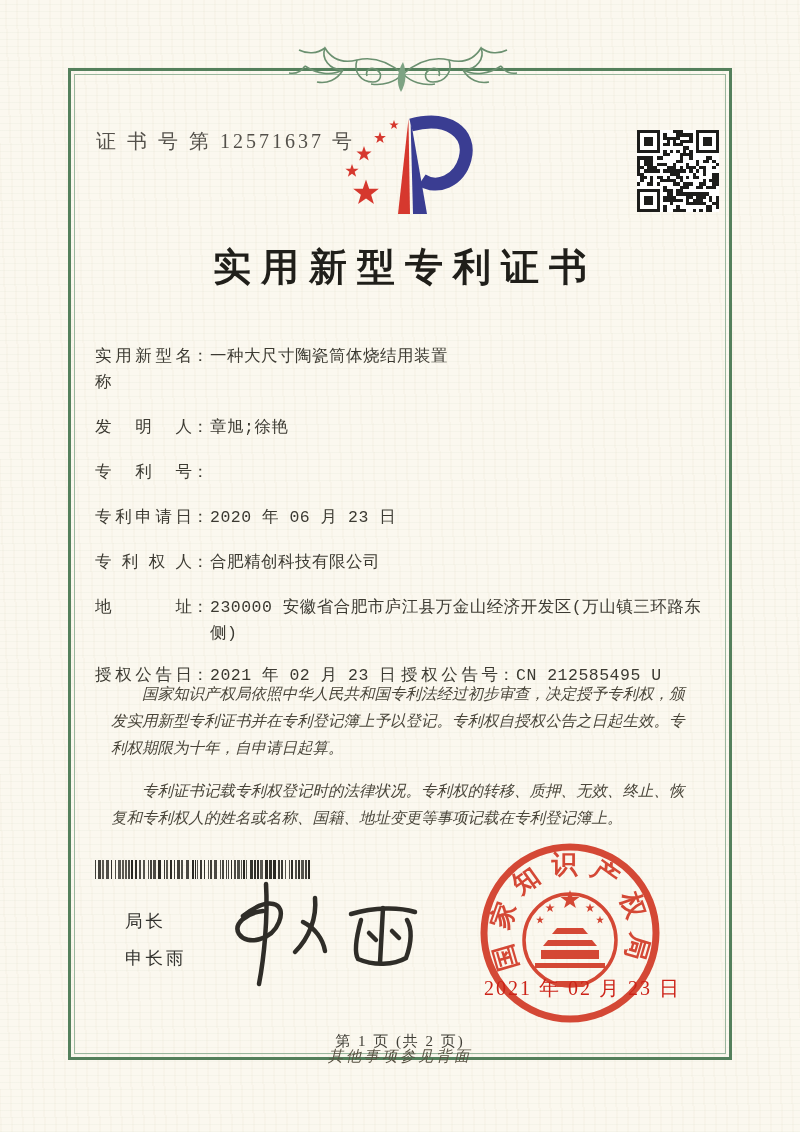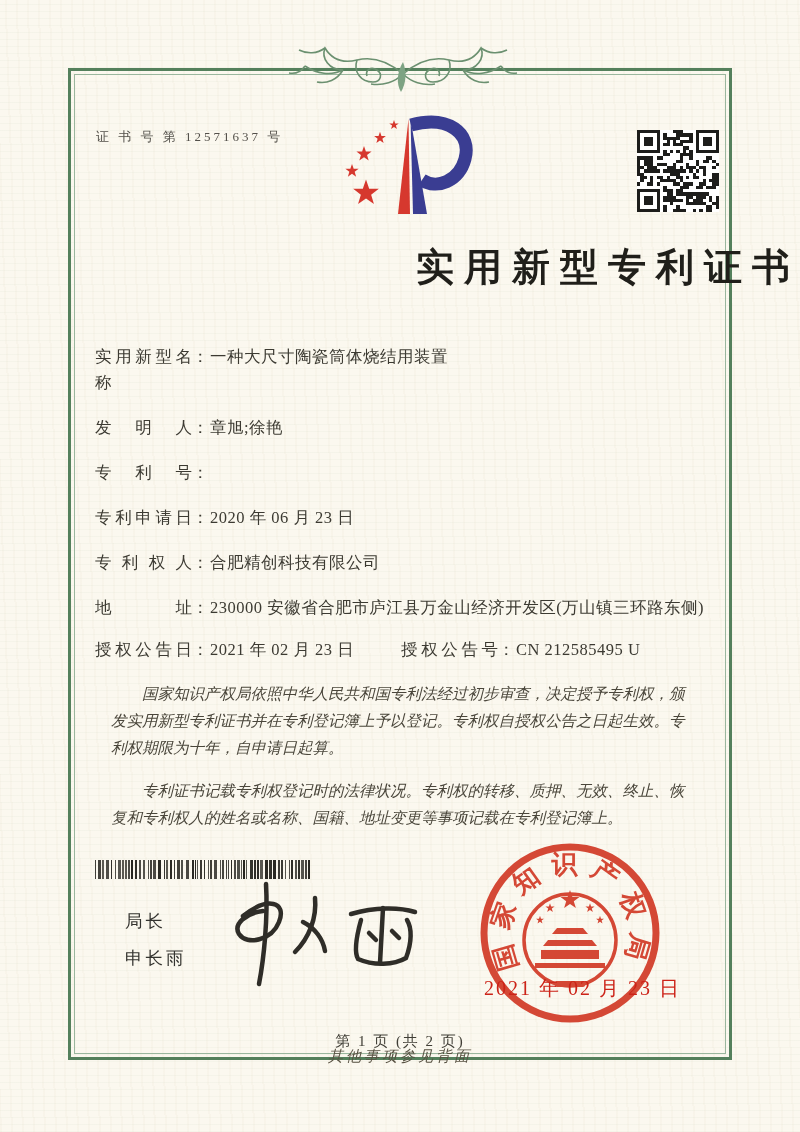--- a/index.html
+++ b/index.html
@@ -19,31 +19,31 @@
   .frame{
     position:absolute;left:68px;top:68px;width:664px;height:992px;
     border:3px solid #54805c;box-sizing:border-box;
   }
   .frame::after{
     content:"";position:absolute;inset:3px;border:1px solid #9ab79e;
   }
   .ornament{position:absolute;left:283px;top:40px;width:240px;height:66px;}
   .cert-no{
     position:absolute;left:96px;top:128px;
-    font-size:13px;letter-spacing:3px;color:#53504a;
+    font-size:20px;letter-spacing:3px;color:#53504a;
   }
   .logo{position:absolute;left:336px;top:112px;width:140px;height:108px;}
   .qr{position:absolute;left:637px;top:130px;width:82px;height:82px;background:#fff;}
   .qr svg{width:82px;height:82px;display:block;}
   .title{
     position:absolute;left:0;right:0;top:242px;margin:0;
-    text-align:right;font-size:38px;font-weight:700;color:#201f1a;
+    text-align:center;font-size:38px;font-weight:700;color:#201f1a;
     letter-spacing:10px;text-indent:10px;
   }
-  .fields{position:absolute;left:95px;top:344px;width:618px;color:#3c3a32;font-size:16.5px;}
+  .fields{position:absolute;left:95px;top:344px;width:618px;color:#3c3a32;font-size:16.5px;font-family:Liberation Mono, monospace;}
   .field-row{display:flex;align-items:flex-start;line-height:26px;margin-bottom:19px;}
   .row-address{margin-bottom:16px;}
   .flabel{
     display:inline-block;width:97px;flex:none;
     text-align:justify;text-align-last:justify;
   }
   .fcolon{flex:none;width:18px;}
   .fvalue{flex:1;letter-spacing:0.5px;}
   .fgroup{display:flex;align-items:flex-start;}
   .fgroup-first{width:306px;flex:none;align-items:flex-end;}

